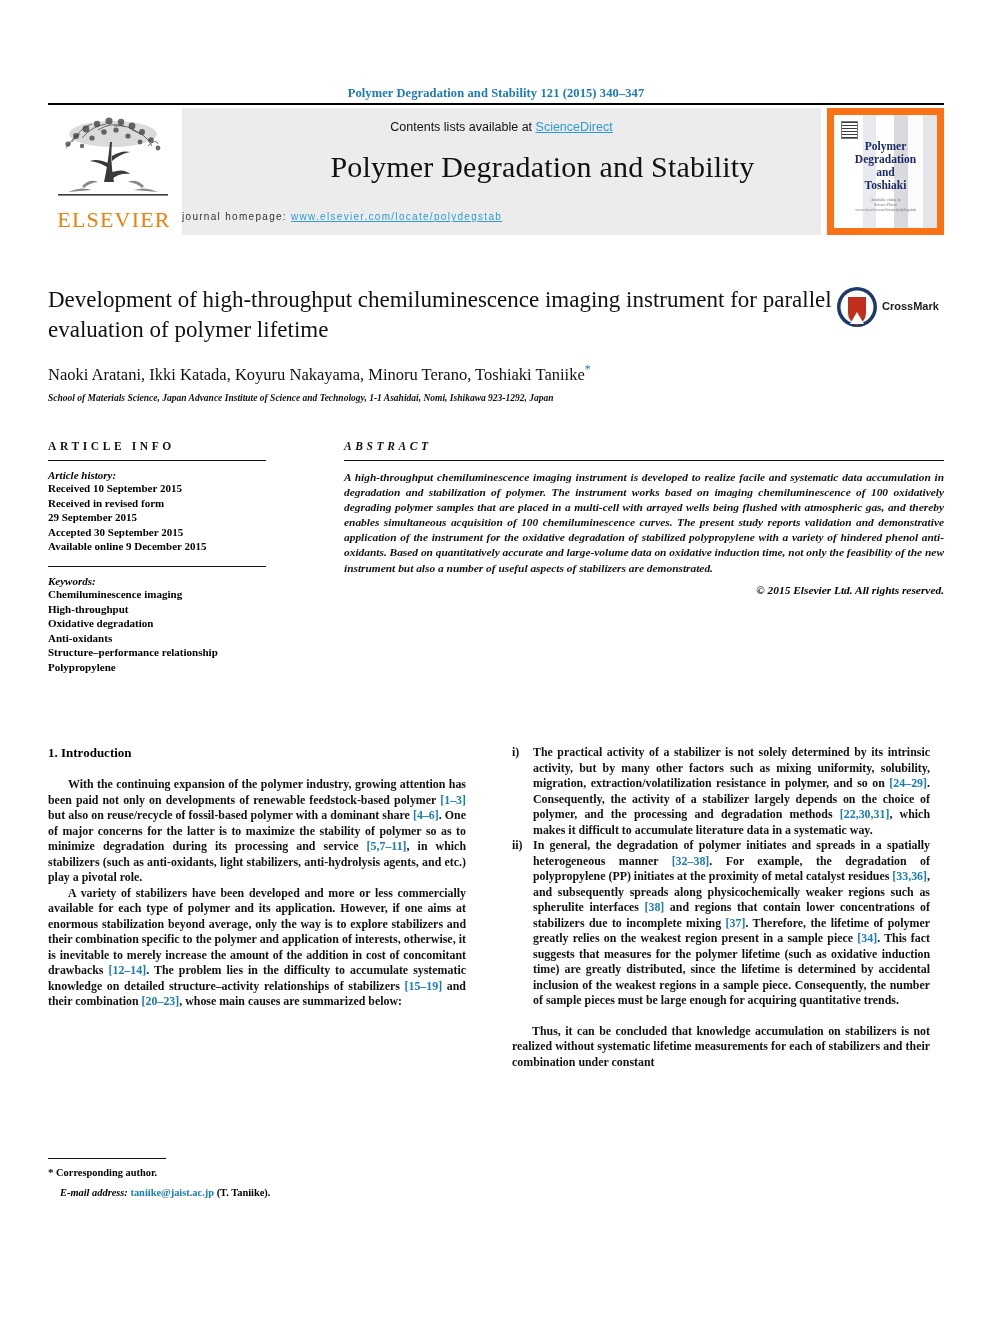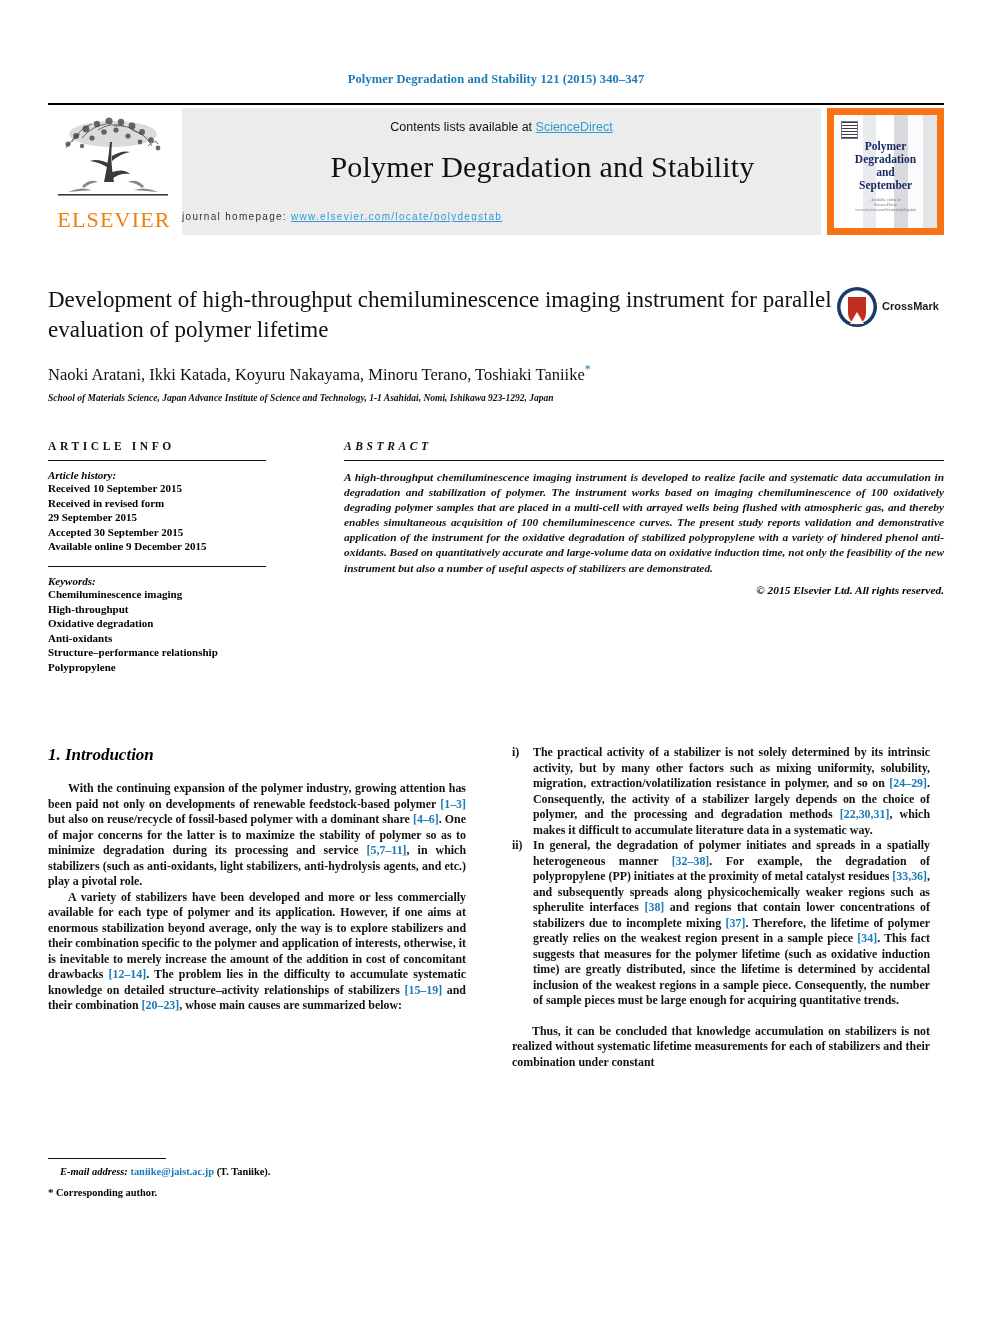--- a/index.html
+++ b/index.html
@@ -19,21 +19,21 @@
   .page {
     position: absolute;
     left: 0; top: 0;
     width: 992px;
     height: 1323px;
   }
 
   
   .running-head {
     position: absolute;
-    left: 0; top: 72px;
+    left: 0; top: 86px;
     width: 992px;
     text-align: center;
     font-family: "Liberation Serif", serif;
     font-weight: bold;
     font-size: 12.5px;
     color: #1a7bb9;
     letter-spacing: 0.1px;
   }
 
   
@@ -277,23 +277,22 @@
   .body-col {
     position: absolute;
     top: 0;
     width: 418px;
   }
   .body-col.left { left: 0; }
   .body-col.right { left: 464px; }
   .sec-title {
     font-family: "Liberation Serif", serif;
     font-weight: bold;
-    font-size: 17px;
+    font-size: 13px;
     margin: 0 0 16px 0;
-    font-style: italic;
   }
   p.para {
     margin: 0;
     font-size: 11.9px;
     line-height: 15.5px;
     text-align: justify;
     font-weight: bold;
     color: #111;
     text-indent: 20px;
   }
@@ -429,21 +428,21 @@
         </div>
       </div>
 
       <div class="cover-thumb">
         <div class="cover-bands"></div>
         <div class="cover-elsevier-mark"></div>
         <div class="cover-title">
           <div>Polymer</div>
           <div>Degradation</div>
           <div>and</div>
-          <div>September</div>
+          <div>Toshiaki</div>
         </div>
         <div class="cover-foot">
           <div>Available online at</div>
           <div>ScienceDirect</div>
           <div>www.elsevier.com/locate/polydegstab</div>
         </div>
       </div>
 
     </div>
   </div>
@@ -514,25 +513,25 @@
         </li>
       </ol>
       <div class="gap"></div>
       <p class="para"><span>Thus, it can be concluded that knowledge accumulation on stabilizers is not realized without systematic lifetime measurements for each of stabilizers and their combination under constant</span></p>
     </div>
 
   </div>
 
   <div class="footnote">
     <div class="fn-rule"></div>
+    <div class="fn-line">
+      <span class="star">*</span>
+      <span>Corresponding author.</span>
+    </div>
     <div class="fn-line" style="padding-left:12px">
       <span class="em">E-mail address:</span>
       <a class="mail" href="#">taniike@jaist.ac.jp</a>
       <span>(T. Taniike).</span>
     </div>
-    <div class="fn-line">
-      <span class="star">*</span>
-      <span>Corresponding author.</span>
-    </div>
   </div>
 
 
 </div>
 
 </body></html>

